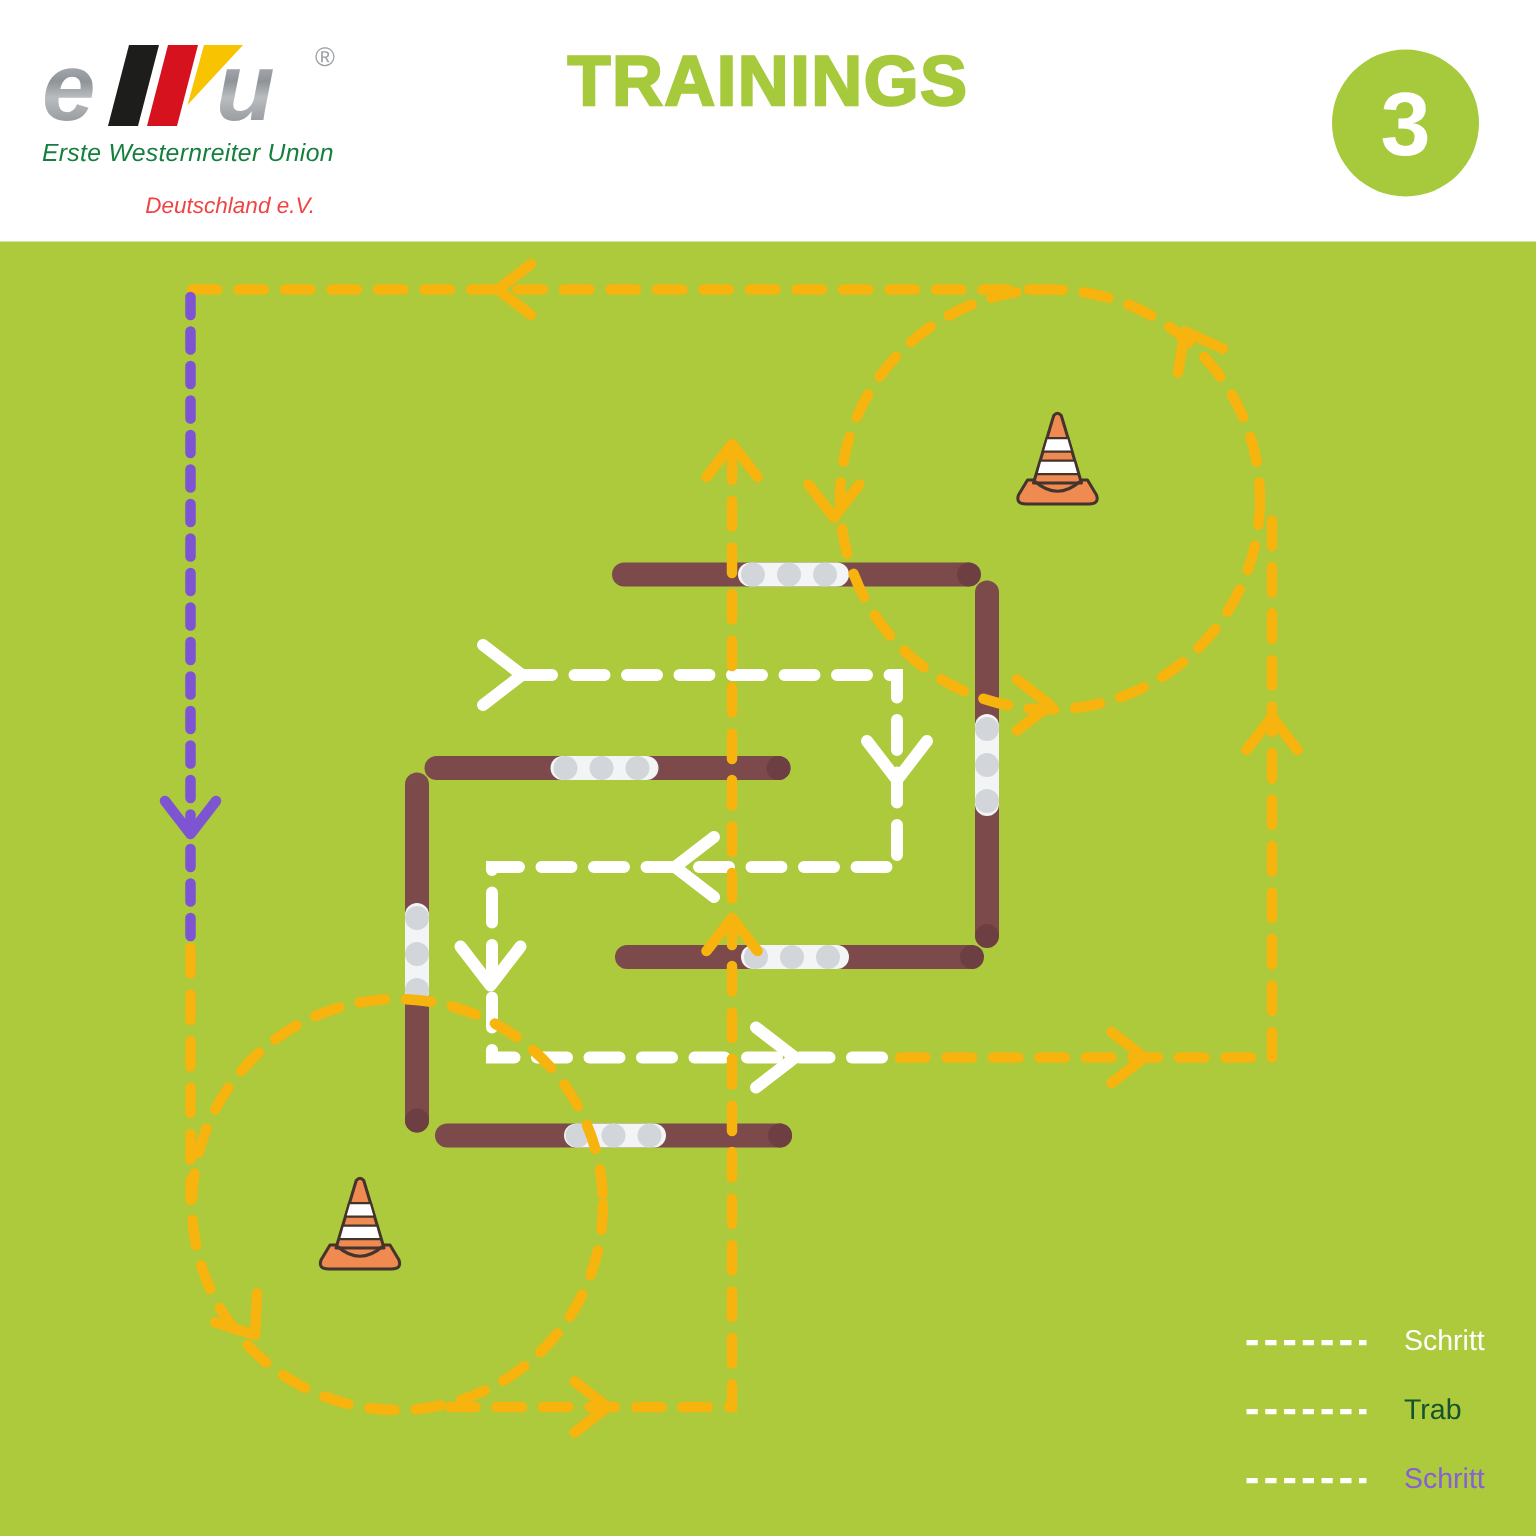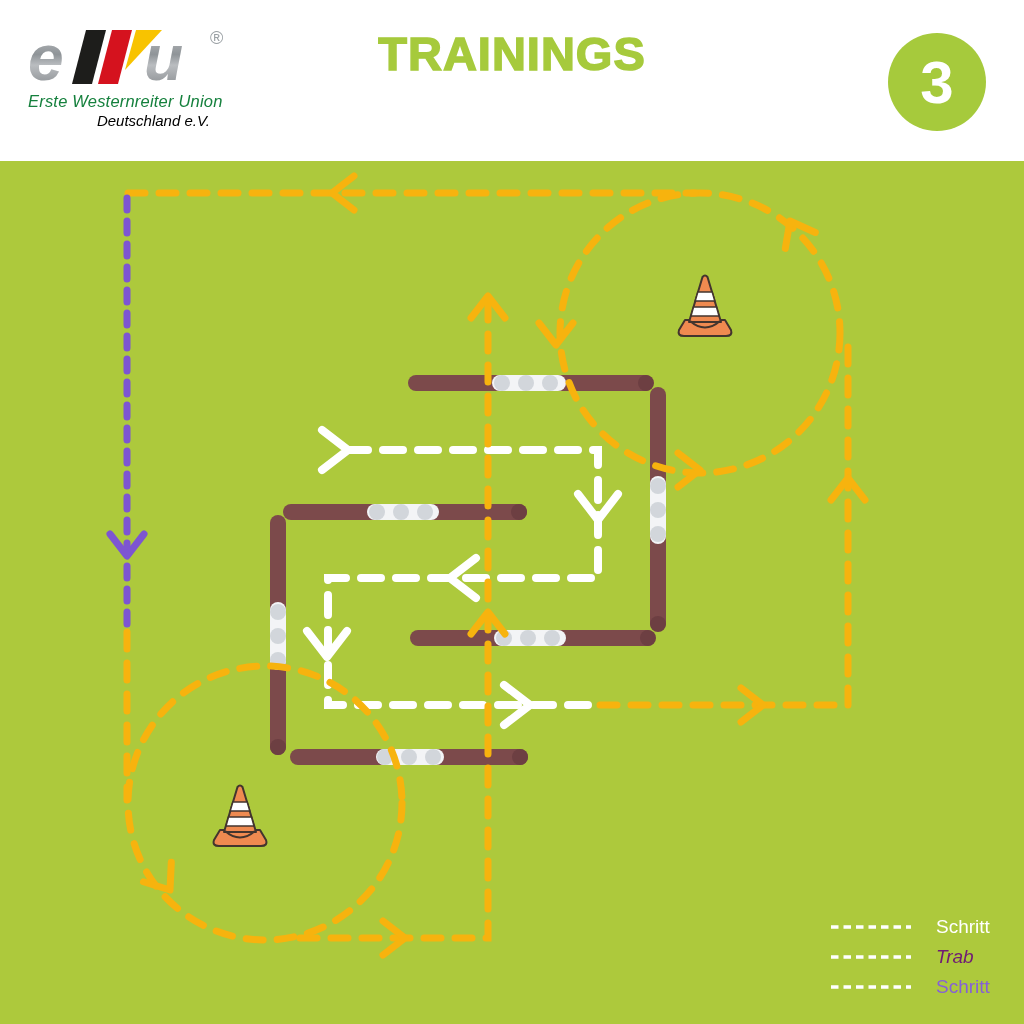--- a/index.html
+++ b/index.html
@@ -3,21 +3,21 @@
 <meta charset="utf-8">
 <style>
   html,body { margin:0; padding:0; }
   body { font-family:"Liberation Sans", sans-serif; }
   .canvas { position:relative; width:1024px; height:1024px; background:#adc93c; overflow:hidden; }
 
   
   .header { position:absolute; top:0; left:0; width:1024px; height:161px; background:#ffffff; z-index:2; }
   .logo { position:absolute; left:28px; top:26px; width:210px; }
   .logo-sub1 { font-size:16.5px; font-weight:normal; font-style:italic; color:#15803d; letter-spacing:0.2px; }
-  .logo-sub2 { font-size:15px; font-style:italic; color:#000000; text-align:right; margin-top:1px; padding-right:28px; }
+  .logo-sub2 { font-size:15px; font-style:italic; color:#ef4444; text-align:right; margin-top:17px; padding-right:28px; }
   .title { position:absolute; left:262px; width:500px; top:30px; text-align:center;
            font-weight:bold; font-size:47px; line-height:47px;
            color:#a6ca3c; letter-spacing:1px; -webkit-text-stroke:1.5px #a6ca3c; }
   .badge { position:absolute; left:888px; top:33px; width:98px; height:98px; border-radius:50%;
            background:#a6ca3c; color:#ffffff; font-size:60px; font-weight:bold;
            display:flex; align-items:center; justify-content:center; }
 
   
   .course-svg { position:absolute; left:0; top:0; width:1024px; height:1024px; z-index:1; }
   .yline  { stroke:#f7b30e; stroke-width:7; fill:none; stroke-dasharray:17 14; stroke-linecap:round; }
@@ -26,24 +26,24 @@
   .ya { stroke:#f7b30e; stroke-width:7; fill:none; stroke-linecap:round; stroke-linejoin:round; }
   .wa { stroke:#ffffff; stroke-width:8; fill:none; stroke-linecap:round; stroke-linejoin:round; }
   .pa { stroke:#7d55d2; stroke-width:7; fill:none; stroke-linecap:round; stroke-linejoin:round; }
   .pole { fill:#7c4a4b; }
   .stripe { fill:#f3f4f6; }
   .sgray { fill:#d2d6db; }
   .cap { fill:#6d3f42; }
 
   
   .legend { position:absolute; right:26px; bottom:26px; z-index:3; }
-  .legend-row { display:flex; align-items:center; gap:23px; margin-top:8px; justify-content:space-between; }
+  .legend-row { display:flex; align-items:center; gap:23px; margin-top:24px; justify-content:space-between; }
   .legend-label { font-size:19px; min-width:62px; }
   .lab-schritt { color:#ffffff; }
-  .lab-trab { color:#701a75;font-style:italic; }
+  .lab-trab { color:#14532d; }
   .lab-galopp { color:#8660d6; }
 </style>
 </head>
 <body>
 
 <div class="canvas">
 
   <svg class="course-svg" viewBox="0 0 1024 1024">
     <defs>
       <g id="cone">

